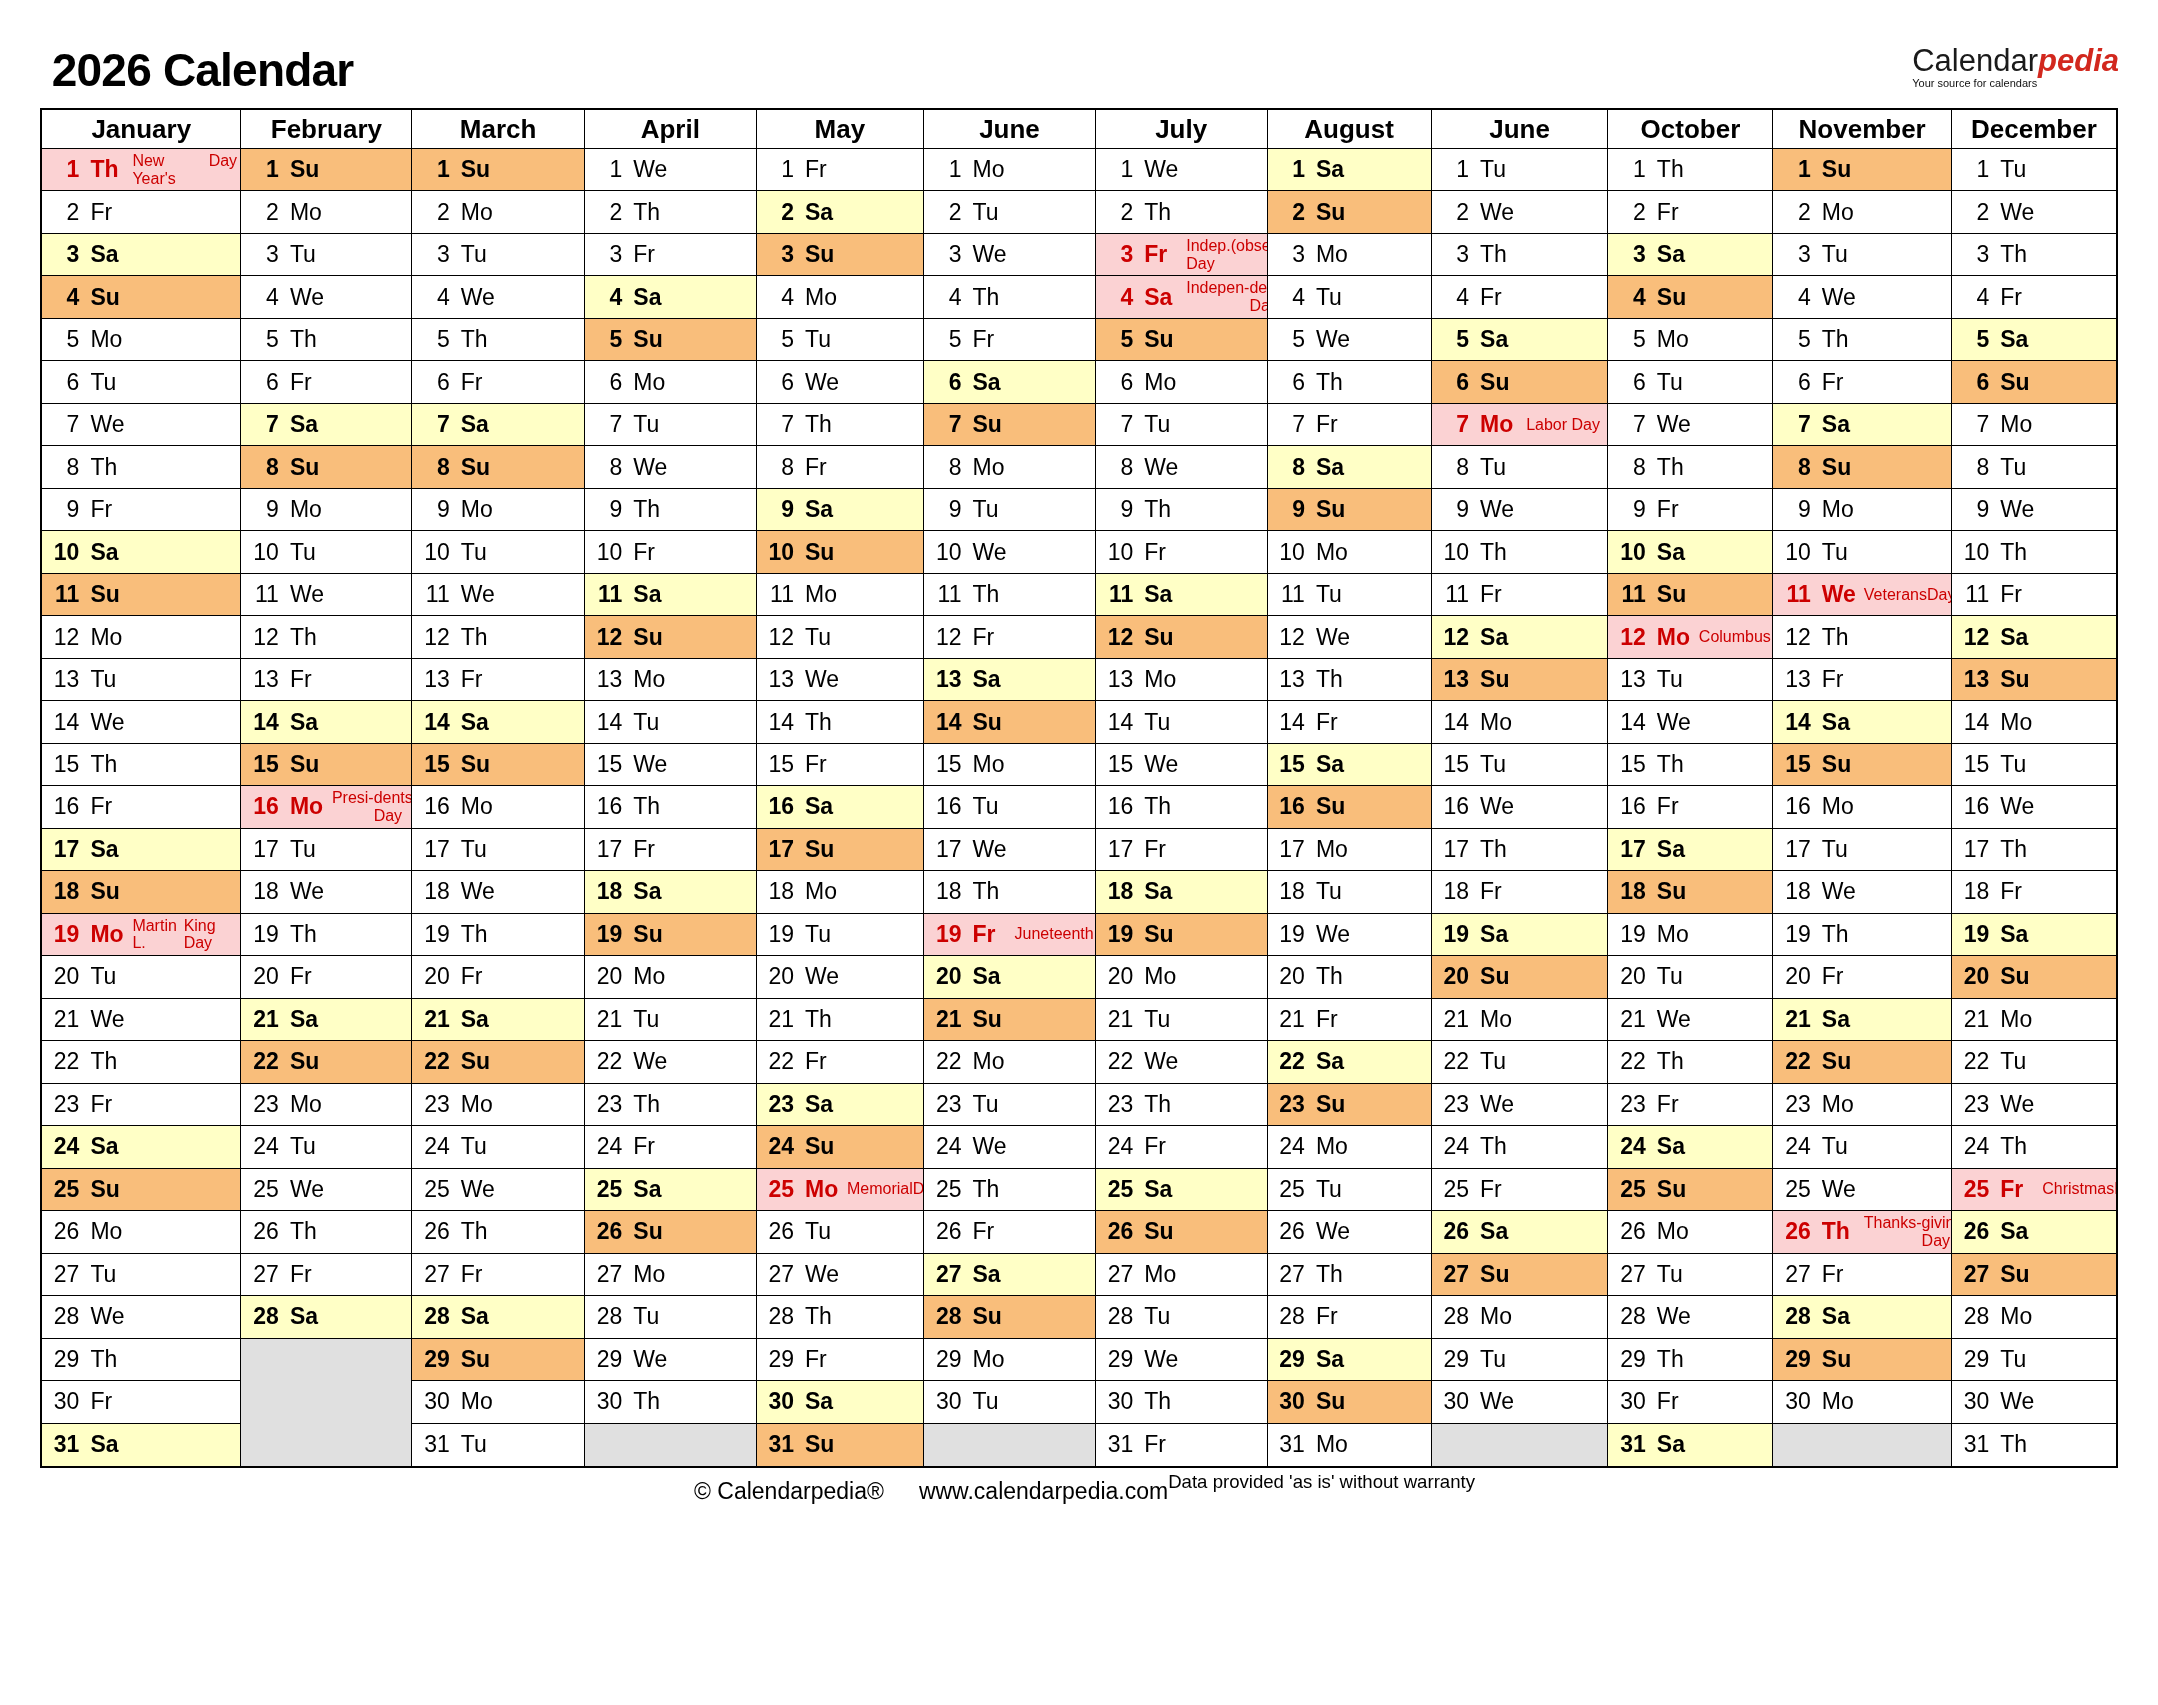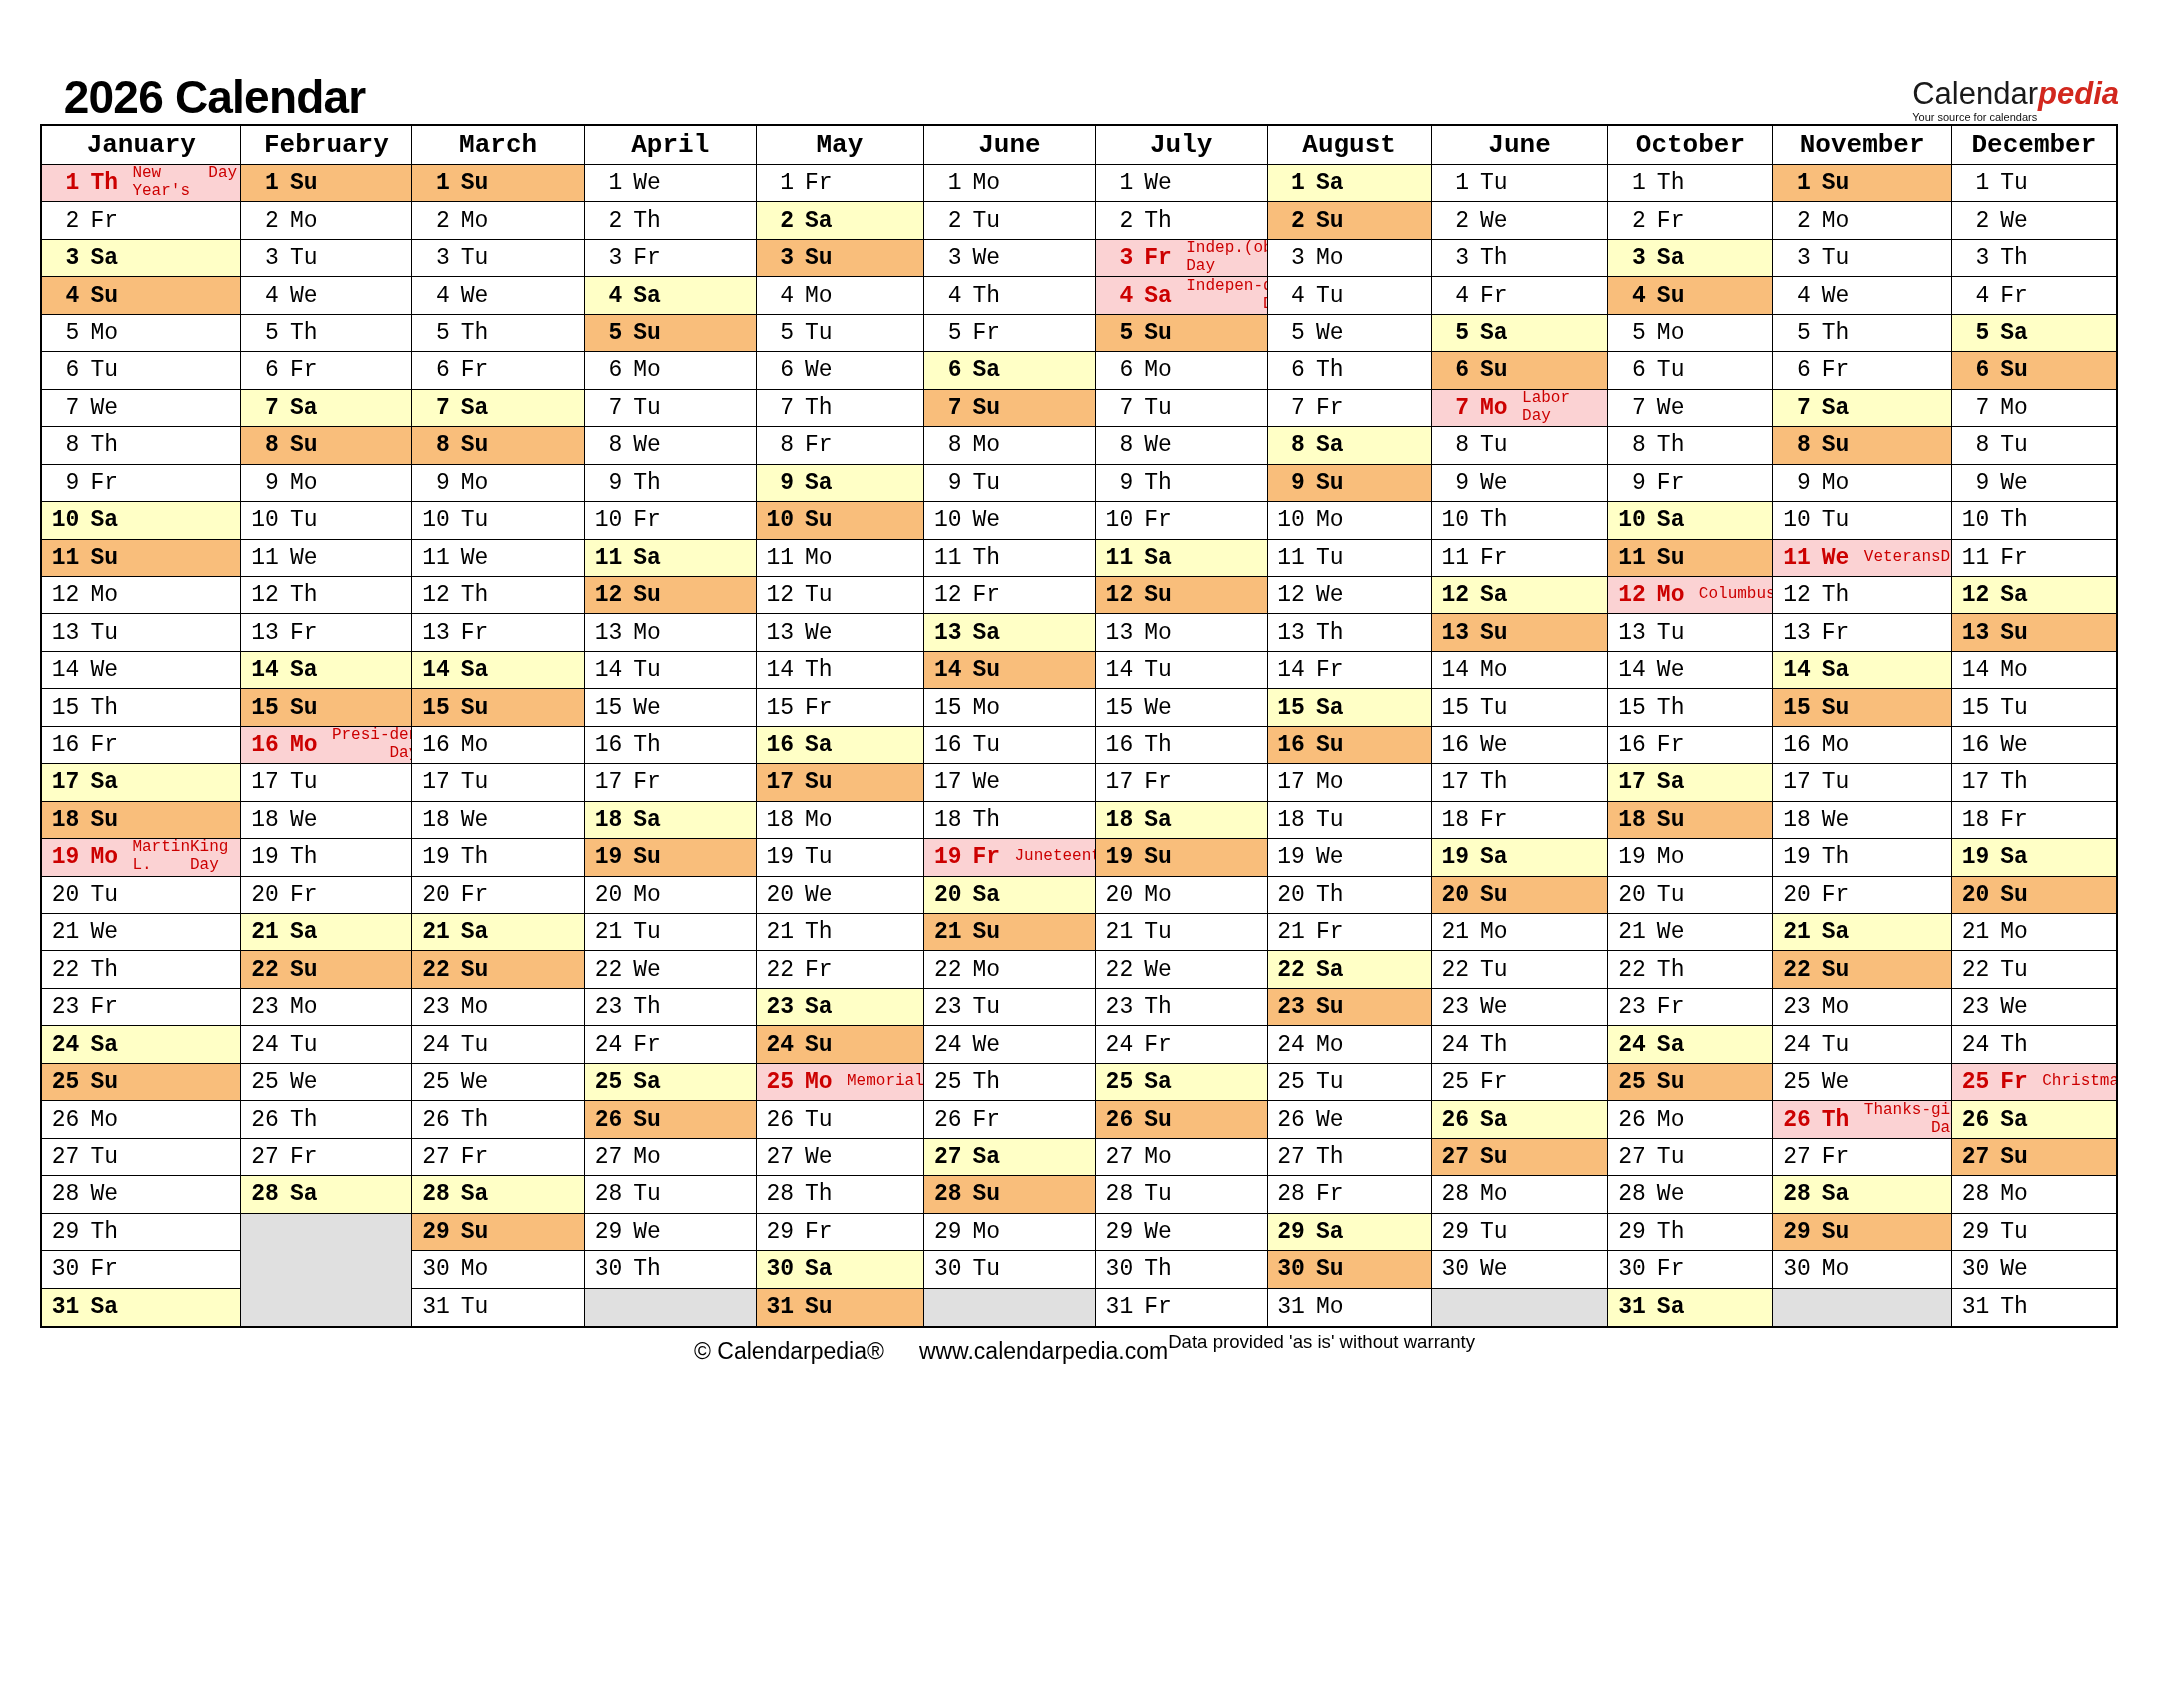--- a/index.html
+++ b/index.html
@@ -2,40 +2,39 @@
 <html style="--sat: #FFFFC6; --sun: #F9BE7B; --hol-bg: #FBD2D3; --hol-red: #CC0000; --filler: #E0E0E0; --logo-red: #D2281E;font-size:13.5px"><head>
 <meta charset="utf-8">
 <style>
   html,body{margin:0;padding:0;}
   body{
     width:2159px;height:1705px;background:#ffffff;position:relative;
     font-family:"Liberation Sans",sans-serif;color:#000;overflow:hidden;
   }
   
   .topbar{
-    height:124px;box-sizing:border-box;padding:22px 40px 0 52px;
-    display:flex;justify-content:space-between;align-items:flex-end;
+    height:108px;box-sizing:border-box;padding:22px 40px 0 40px;
+    display:flex;justify-content:space-between;align-items:center;
   }
   .page-title{
     font-size:46px;font-weight:bold;letter-spacing:-0.8px;padding-left:11.8px;padding-top:10px;
   }
   .logo-block{text-align:left;padding-top:5px;}
   .logo-line{font-size:31px;line-height:1.05;}
   .logo-black{color:#1a1a1a;}
   .logo-red{color:var(--logo-red);font-weight:bold;font-style:italic;}
   .logo-tagline{font-size:11px;line-height:1.2;color:#111;}
   
   .grid{
-    width:2078px;height:1204px;margin:0 40px;box-sizing:border-box;
+    width:2078px;height:1360px;margin:0 40px;box-sizing:border-box;
     border:2.5px solid #000;
     display:grid;
     grid-template-columns:237fr 203fr 205fr 204fr 199fr 204fr 204fr 195fr 210fr 196fr 212fr 195fr;
     grid-template-rows:39px repeat(31,1fr);
     background:#fff;
-    font-family:Liberation Mono, monospace;
   }
   .mheader{
     border-right:1.7px solid #000;border-bottom:1.7px solid #000;
     display:flex;align-items:center;justify-content:center;
     font-size:26px;font-weight:bold;
   }
   .cell{
     border-right:1.7px solid #000;border-bottom:1.7px solid #000;
     display:flex;align-items:center;
     font-size:23px;padding-left:8.4px;box-sizing:border-box;overflow:hidden;

